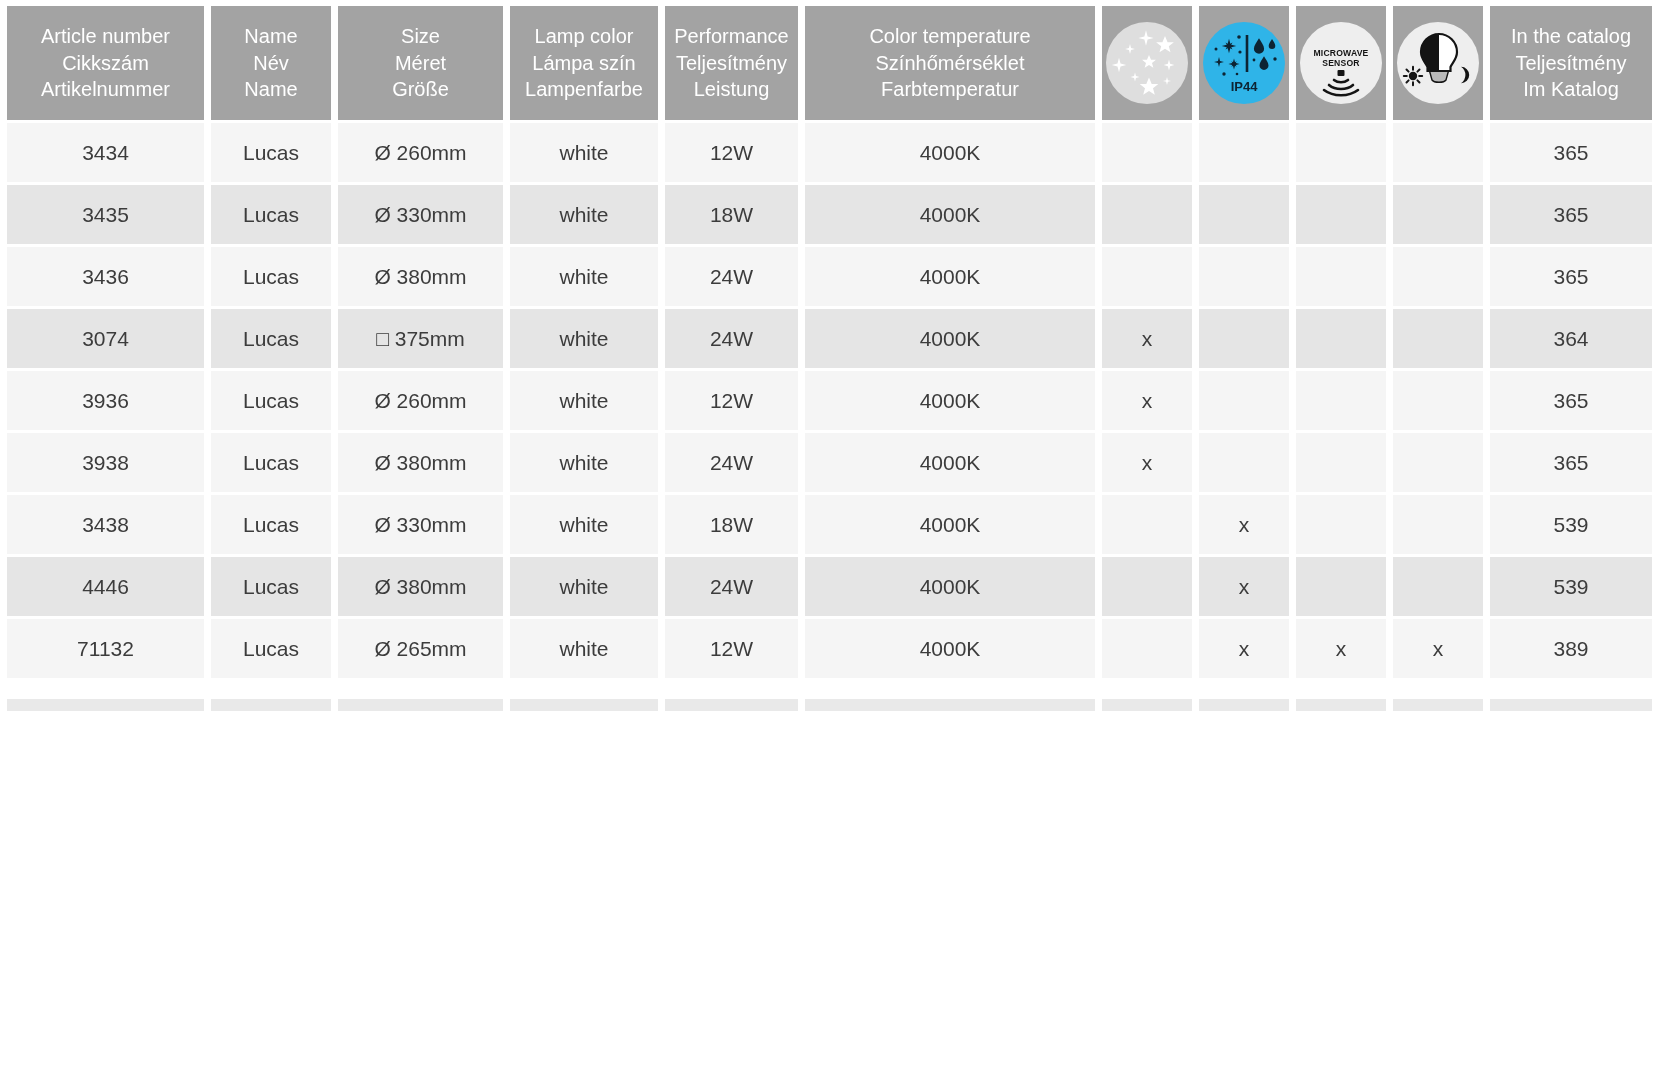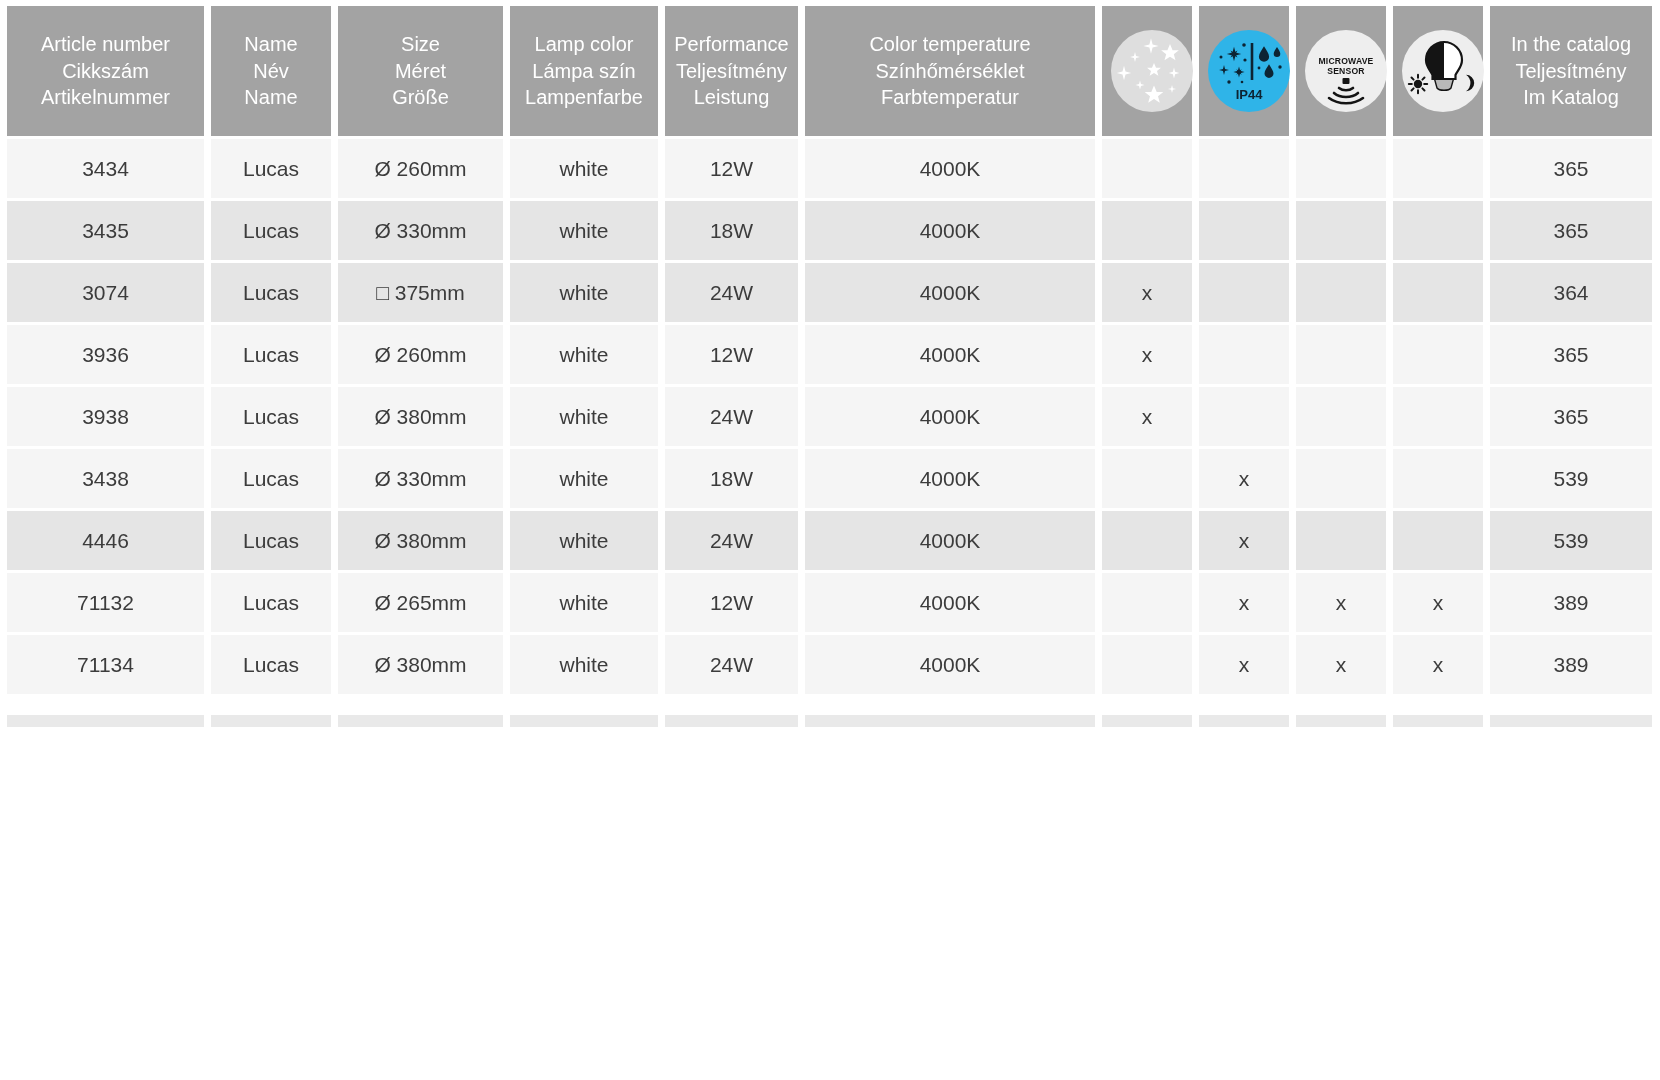--- a/index.html
+++ b/index.html
@@ -6,21 +6,21 @@
   .page{
     position:relative;width:1660px;height:1080px;overflow:hidden;background:#ffffff;
     font-family:"Liberation Sans","DejaVu Sans",sans-serif;
   }
   table.tbl{
     border-collapse:separate;border-spacing:7px 3px;table-layout:fixed;
     width:1659px;margin-top:3px;
   }
   thead th{
     background:#a3a3a3;color:#ffffff;font-weight:normal;font-size:20px;line-height:1.32;
-    height:114px;vertical-align:middle;padding:8px;text-align:center;
+    height:114px;vertical-align:middle;padding:0;text-align:center;
   }
   thead th .hl{display:block;}
   thead th.icon-h svg{display:block;margin:0 auto;}
   tbody td{
     height:59px;text-align:center;vertical-align:middle;
     font-size:21px;color:#3c3c3c;padding:0;
   }
   tr.light td{background:#f5f5f5;}
   tr.dark td{background:#e5e5e5;}
   tr.cut td{
@@ -199,20 +199,33 @@
           <td>Ø 330mm</td>
           <td>white</td>
           <td>18W</td>
           <td>4000K</td>
           <td></td>
           <td></td>
           <td></td>
           <td></td>
           <td>365</td>
         </tr>
+        <tr class="light">
+          <td>3436</td>
+          <td>Lucas</td>
+          <td>Ø 380mm</td>
+          <td>white</td>
+          <td>24W</td>
+          <td>4000K</td>
+          <td></td>
+          <td></td>
+          <td></td>
+          <td></td>
+          <td>365</td>
+        </tr>
         <tr class="dark">
           <td>3074</td>
           <td>Lucas</td>
           <td>□ 375mm</td>
           <td>white</td>
           <td>24W</td>
           <td>4000K</td>
           <td>x</td>
           <td></td>
           <td></td>
@@ -270,33 +283,20 @@
           <td></td>
           <td></td>
           <td>539</td>
         </tr>
         <tr class="light">
           <td>71132</td>
           <td>Lucas</td>
           <td>Ø 265mm</td>
           <td>white</td>
           <td>12W</td>
-          <td>4000K</td>
-          <td></td>
-          <td>x</td>
-          <td>x</td>
-          <td>x</td>
-          <td>389</td>
-        </tr>
-        <tr class="light">
-          <td>71134</td>
-          <td>Lucas</td>
-          <td>Ø 380mm</td>
-          <td>white</td>
-          <td>24W</td>
           <td>4000K</td>
           <td></td>
           <td>x</td>
           <td>x</td>
           <td>x</td>
           <td>389</td>
         </tr>
         <tr class="cut">
           <td></td>
           <td></td>

